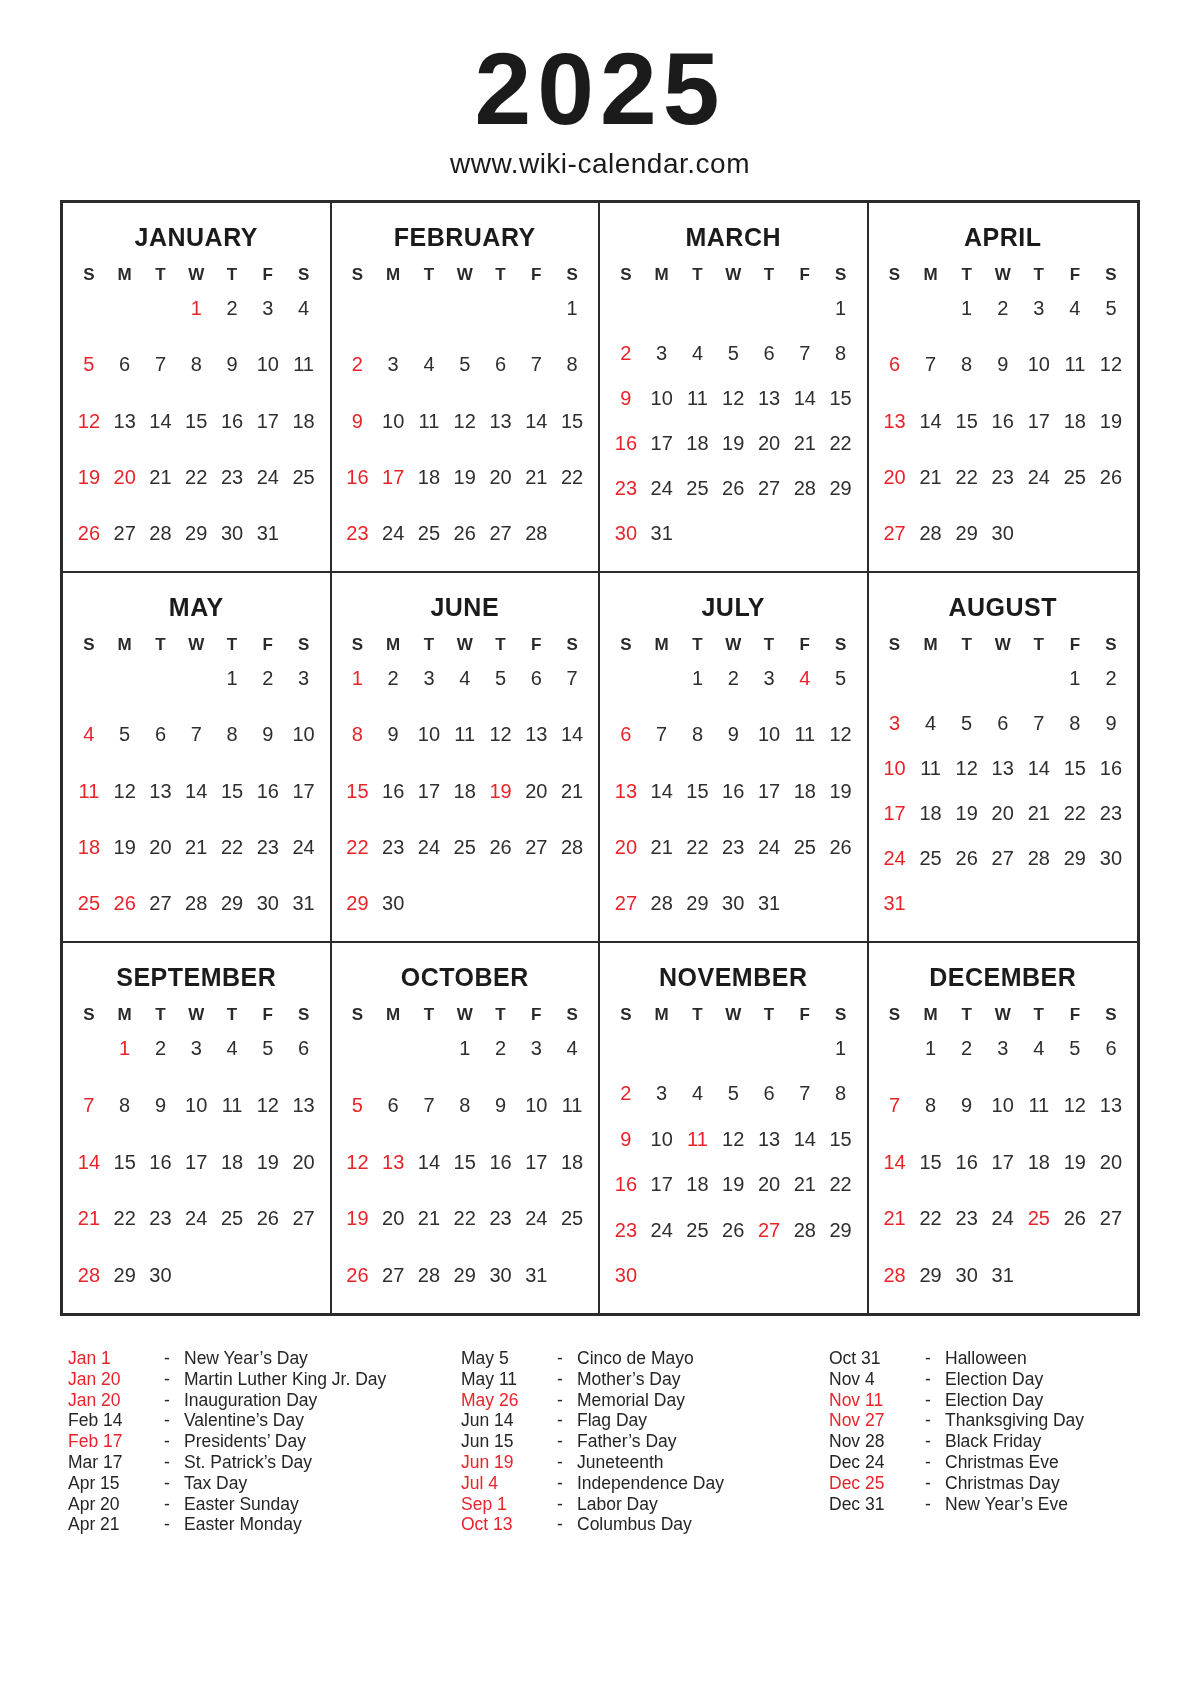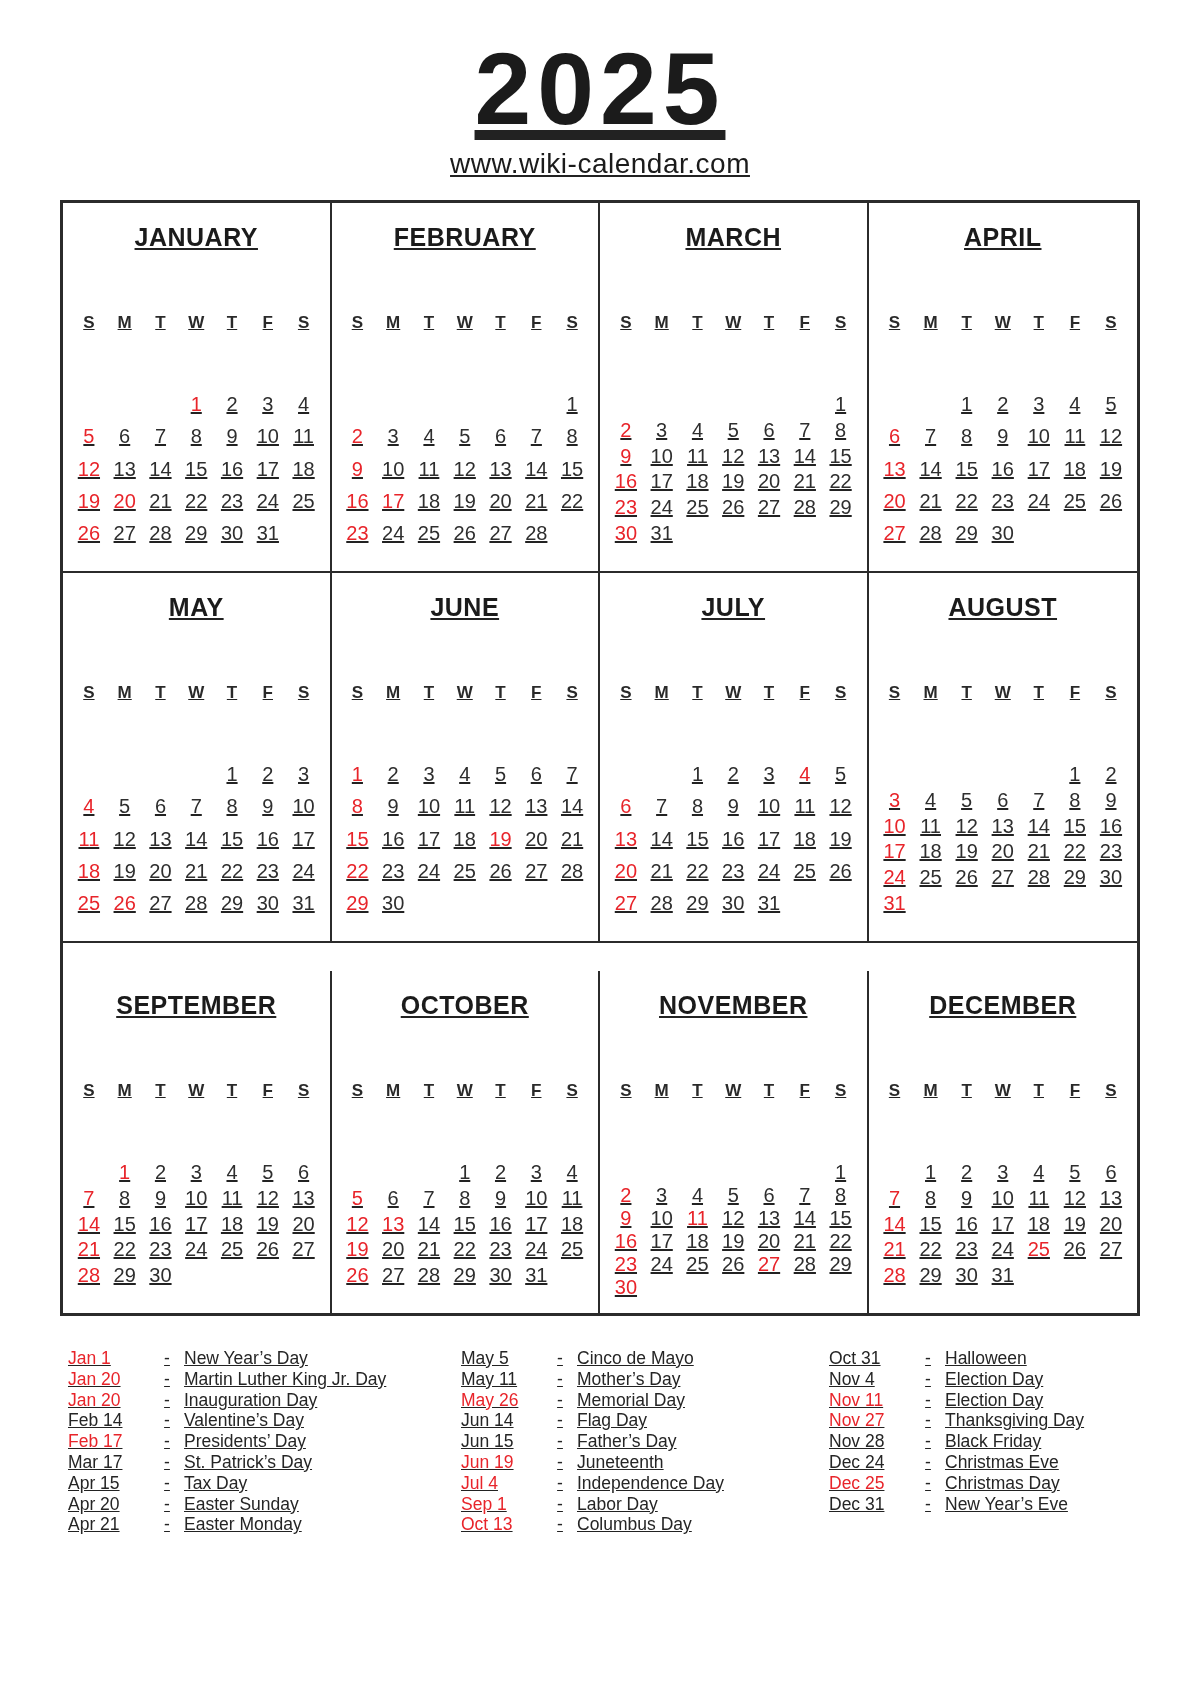--- a/index.html
+++ b/index.html
@@ -3,21 +3,21 @@
 <meta charset="utf-8">
 <style>
   * { margin:0; padding:0; box-sizing:border-box; }
   html,body { background:#ffffff; }
   body {
     width:1200px; height:1682px;
     font-family:"Liberation Sans", sans-serif;
     color:#222222;
     overflow:hidden;
   }
-  .page { width:1200px; height:1682px;text-decoration:underline; }
+  .page { width:1200px; height:1682px; }
 
   
   .header { text-align:center; padding-top:38px; }
   .year-title {
     font-size:102px; font-weight:700; letter-spacing:6px;
     color:#1b1b1b; line-height:1.0;
   }
   .calendar-title {
     font-size:98px; font-weight:700; letter-spacing:4px;
     color:#1b1b1b; line-height:0.92;
@@ -30,24 +30,23 @@
     display:grid;
     grid-template-columns:repeat(4, 1fr);
     grid-template-rows:repeat(3, 370px);
     border:3px solid #2b2b2b;
   }
   .month {
     border-right:2px solid #2b2b2b;
     border-bottom:2px solid #2b2b2b;
     display:flex; flex-direction:column;
     padding:0 8px;
-    gap:48px;
   }
   .month:nth-child(4n) { border-right:none; }
-  .month:nth-child(n+9) { border-bottom:none;margin-top:28px; }
+  .month:nth-child(n+9) { border-bottom:none; }
 
   .month-title {
     text-align:center; margin-top:20px;
     font-size:25px; font-weight:700; letter-spacing:0.5px;
     color:#1b1b1b;
   }
   .weekdays {
     display:grid; grid-template-columns:repeat(7,1fr);
     margin-top:13px; text-align:center;
     font-size:17px; font-weight:700; color:#2a2a2a;

